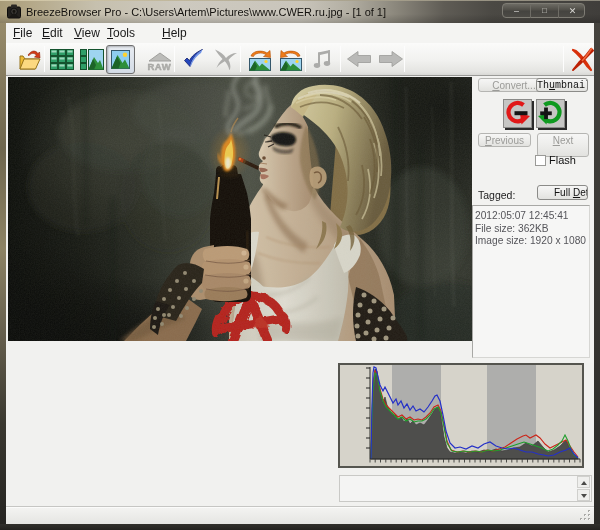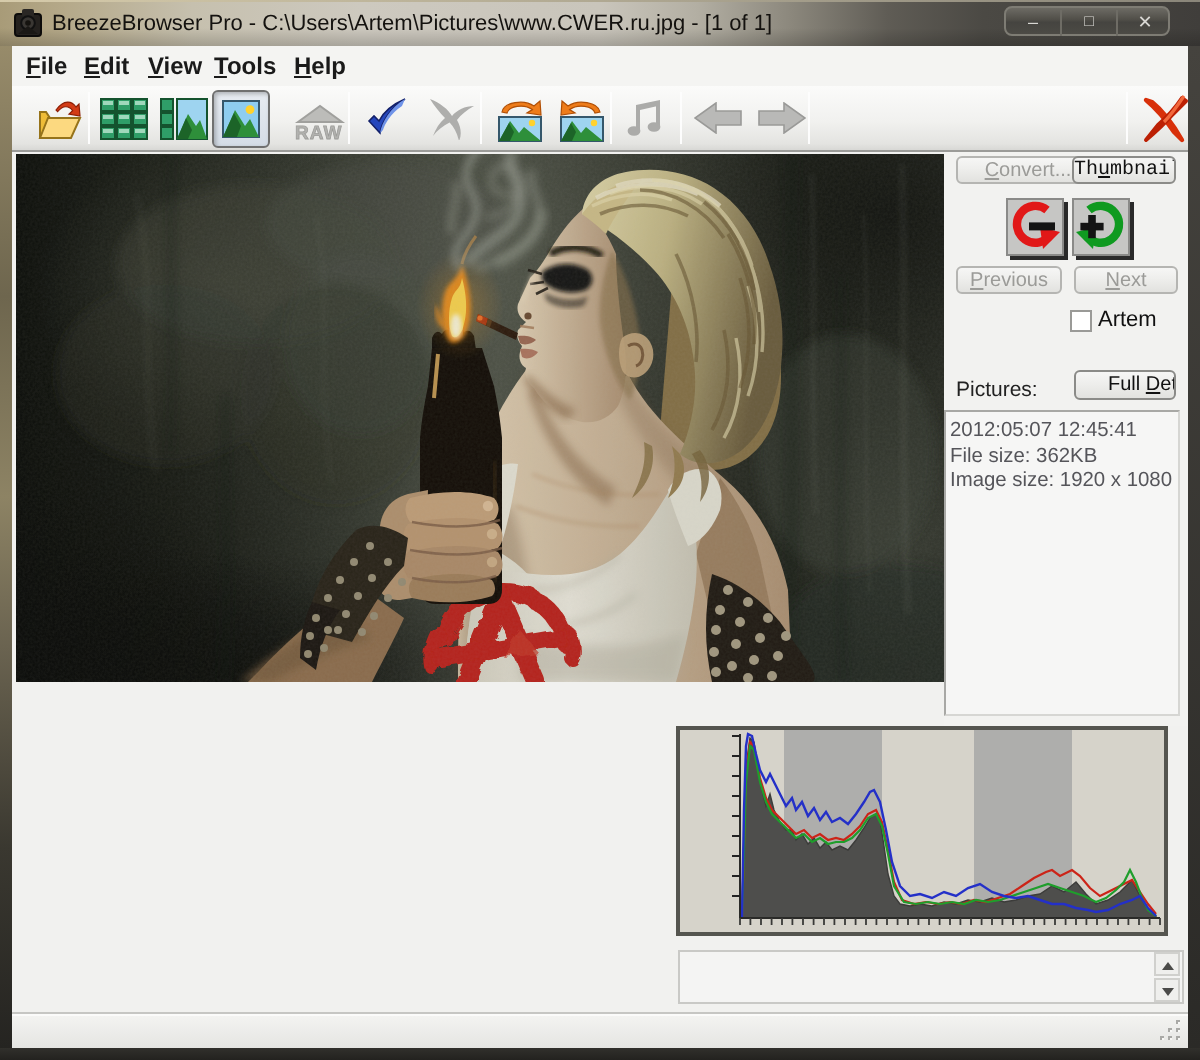--- a/index.html
+++ b/index.html
@@ -14,21 +14,21 @@
 #titlebar:after{content:"";position:absolute;left:0;bottom:0;width:600px;height:9px;
  background:linear-gradient(180deg,rgba(0,0,0,0),rgba(0,0,0,0.18));}
 #titletext{position:absolute;left:26px;top:6px;font-size:11px;color:#14120f;white-space:nowrap;z-index:3;}
 #appicon{position:absolute;left:7px;top:4px;z-index:3;}
 #capbtns{position:absolute;left:502px;top:3px;width:83px;height:15px;z-index:3;
  border:1px solid #7e7c74;border-radius:4px;
  background:linear-gradient(180deg,#6d6b64,#504e48 45%,#454440 55%,#4c4a45);}
 #capbtns .sep{position:absolute;top:1px;width:1px;height:13px;background:#6e6c65;}
 #capbtns .g{position:absolute;top:0;width:27px;height:15px;color:#d8d7d3;font-size:9px;text-align:center;line-height:14px;}
 
-#menubar{position:absolute;left:6px;top:23px;width:588px;height:36px;background:#f4f4f2;border-bottom:1px solid #0369a1;font-weight:bold;}
+#menubar{position:absolute;left:6px;top:23px;width:588px;height:36px;background:#f4f4f2;border-bottom:1px solid #0369a1;}
 #menubar span{position:absolute;top:3px;font-size:12px;color:#1a1a1a;}
 #menubar u{text-decoration:underline;}
 
 #toolbar{position:absolute;left:6px;top:43px;width:588px;height:33px;
  background:linear-gradient(180deg,#fbfbfa 0%,#f1f1ef 55%,#e4e4e1 90%,#d8d8d5 100%);
  border-bottom:1px solid #9b9b98;}
 .ticon{position:absolute;top:5px;}
 .tsep{position:absolute;top:3px;width:1px;height:26px;background:#c3c3c0;border-right:1px solid #fdfdfd;}
 #combo{position:absolute;left:403px;top:6px;width:147px;height:21px;border:1px solid #888a8c;border-radius:2px;
  background:linear-gradient(180deg,#ffffff 0%,#f2f2f2 60%,#dcdcdc 100%);}
@@ -87,21 +87,21 @@
       <div class="g" style="left:0">–</div>
       <div class="g" style="left:28px;font-size:8px;">□</div>
       <div class="g" style="left:56px;">✕</div>
     </div>
   </div>
   <div id="menubar">
     <span style="left:7px"><u>F</u>ile</span>
     <span style="left:36px"><u>E</u>dit</span>
     <span style="left:68px"><u>V</u>iew</span>
     <span style="left:101px"><u>T</u>ools</span>
-    <span style="left:141px"><u>H</u>elp</span>
+    <span style="left:156px"><u>H</u>elp</span>
   </div>
   <div id="toolbar">
 
     <svg class="ticon" style="left:12px;top:6px" width="24" height="23" viewBox="0 0 24 23">
       <path d="M2 7 L2 20 L17 20 L21 10 L7 10 L5 7 Z" fill="#eebc38" stroke="#96731a" stroke-width="1"></path>
       <path d="M2 20 L6 10 L22 10 L17.5 20 Z" fill="#fcd980" stroke="#96731a" stroke-width="1"></path>
       <path d="M10 6 C14 0.5 18 1.5 20 4.5 L21.5 3 L22 9 L16.5 8 L18.3 6.3 C16.5 3.8 13.5 3.5 10.8 6.8 Z" fill="#d33b16" stroke="#8c1f06" stroke-width="0.6"></path>
     </svg>
 
     <svg class="ticon" style="left:44px;top:6px" width="24" height="22" viewBox="0 0 24 22">
@@ -480,24 +480,24 @@
     </div>
     <div class="rotbtn" style="left:530px;top:23px;">
       <svg width="27" height="27" viewBox="0 0 27 27">
         <path d="M7.5 5 A9.2 9.2 0 1 1 5.5 17" fill="none" stroke="#0f9a20" stroke-width="4.2"></path>
         <path d="M11 13.5 L1 16 L9.5 24.5 Z" fill="#0f9a20"></path>
         <rect x="3.2" y="11.4" width="11.6" height="3.8" fill="#141414"></rect>
         <rect x="7.1" y="7.5" width="3.8" height="11.6" fill="#141414"></rect>
       </svg>
     </div>
     <div class="wbtn dis" style="left:472px;top:57px;width:53px;height:14px;line-height:13px;"><u>P</u>revious</div>
-    <div class="wbtn dis" style="left:531px;top:57px;width:52px;height:14px;line-height:13px;"><u>N</u>ext</div>
+    <div class="wbtn dis" style="left:531px;top:57px;width:52px;height:24px;line-height:13px;"><u>N</u>ext</div>
     <div id="tagbox"></div>
-    <div id="taglab">Artem</div>
-    <div id="sumlab">Pictures:</div>
+    <div id="taglab">Flash</div>
+    <div id="sumlab">Tagged:</div>
     <div class="wbtn" style="left:531px;top:109px;width:51px;height:15px;line-height:14px;padding-left:16px;">Full <u>D</u>etails</div>
     <div id="infopanel">2012:05:07 12:45:41<br>File size: 362KB<br>Image size: 1920 x 1080</div>
     <div id="histbox">
       <svg width="242" height="101" viewBox="0 0 242 101">
         <rect x="0" y="0" width="242" height="101" fill="#d6d3ca"></rect>
         <rect x="52" y="0" width="49" height="94" fill="#aeaeac"></rect>
         <rect x="147" y="0" width="49" height="94" fill="#aeaeac"></rect>
 
         <polygon fill="#4e4e4c" stroke="#3c3c3a" stroke-width="0.7" points="31,94 32,55 33,18 35,4 37,6 39,20 41,30 43,38 45,32 47,40 50,46 53,50 56,50 58,55 61,52 64,57 67,54 70,59 73,56 76,60 80,58 84,60 88,55 92,49 95,44 98,42 100,45 102,58 104,72 107,83 110,87 115,88 120,87 126,88 132,86 138,87 144,85 150,86 156,84 162,86 168,85 174,83 180,82 186,78 192,81 198,76 203,82 208,87 214,85 220,81 226,75 230,83 234,90 238,93 238,94"></polygon>
 

